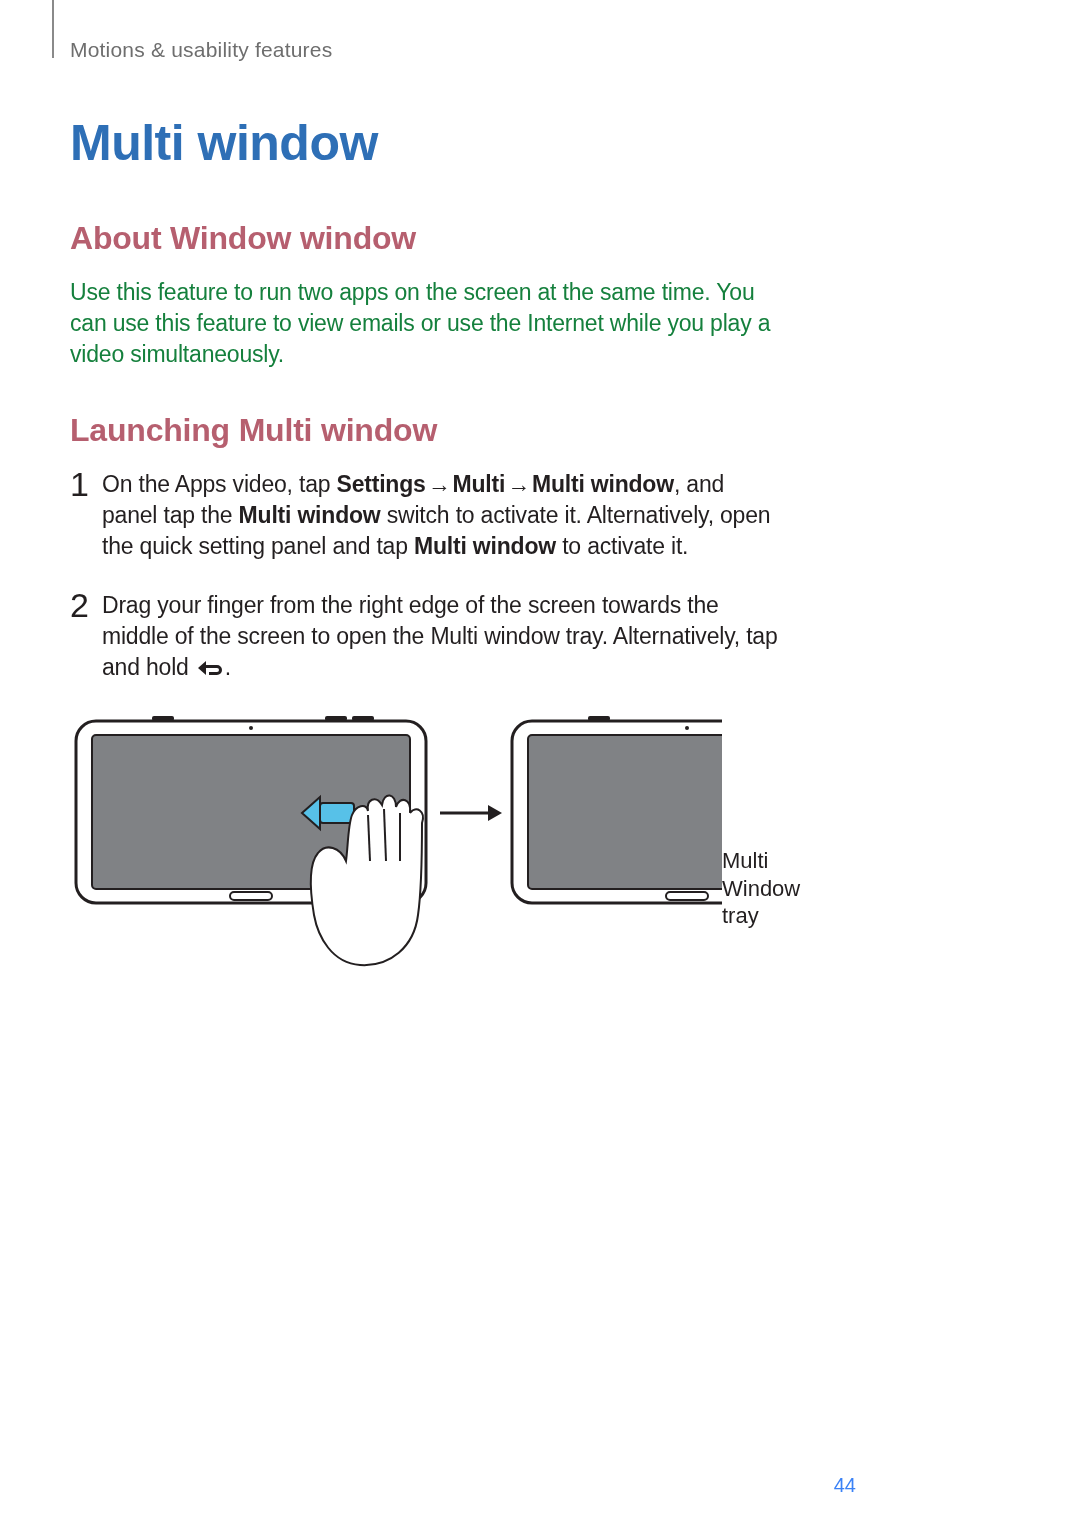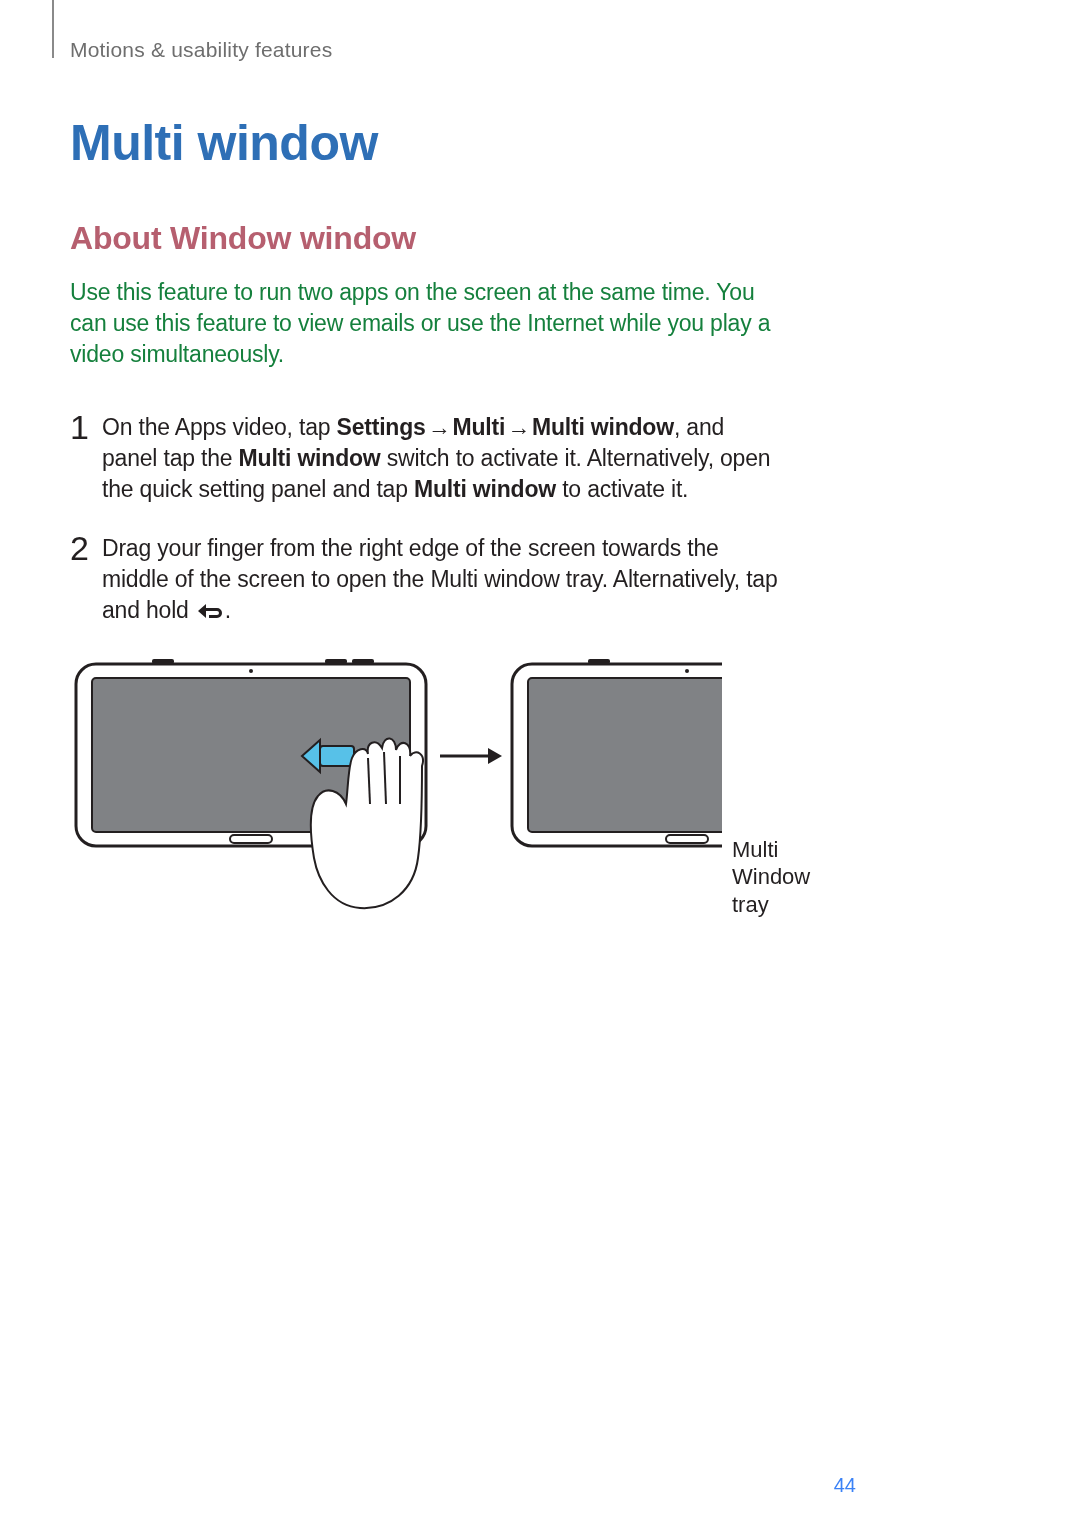--- a/index.html
+++ b/index.html
@@ -83,22 +83,22 @@
   .step-body b { font-weight: 700; }
   .arrow { display: inline-block; padding: 0 2px; }
   .back-icon-svg {
     display: inline-block;
     vertical-align: -4px;
   }
   
   .figure-wrap {
     margin-top: 28px;
     display: flex;
-    align-items: flex-end;
-    gap: 10px;
+    align-items: center;
+    gap: 0;
   }
   .figure-svg { flex: 0 0 auto; }
   .callout {
     font-size: 22px;
     line-height: 1.25;
     color: #231f20;
     margin-top: 86px;
   }
   .page-number {
     position: absolute;
@@ -118,20 +118,21 @@
   <div class="tab-rule"></div>
 
   <div class="section-label">Motions &amp; usability features</div>
 
   <h1 class="page-title">Multi window</h1>
 
   <h2 class="sub-heading">About Window window</h2>
 
   <p class="body-text">Use this feature to run two apps on the screen at the same time. You can use this feature to view emails or use the Internet while you play a video simultaneously.</p>
 
+  <h2 class="sub-heading">Launching Multi window</h2>
 
   <ol class="steps">
     <li>
       <div class="step-num">1</div>
       <div class="step-body">
         <span>On the Apps video, tap </span><b>Settings</b><span class="arrow">→</span><b>Multi</b><span class="arrow">→</span><b>Multi window</b><span>, and panel tap the </span><b>Multi window</b><span> switch to activate it. Alternatively, open the quick setting panel and tap </span><b>Multi window</b><span> to activate it.</span>
       </div>
     </li>
     <li>
       <div class="step-num">2</div>

